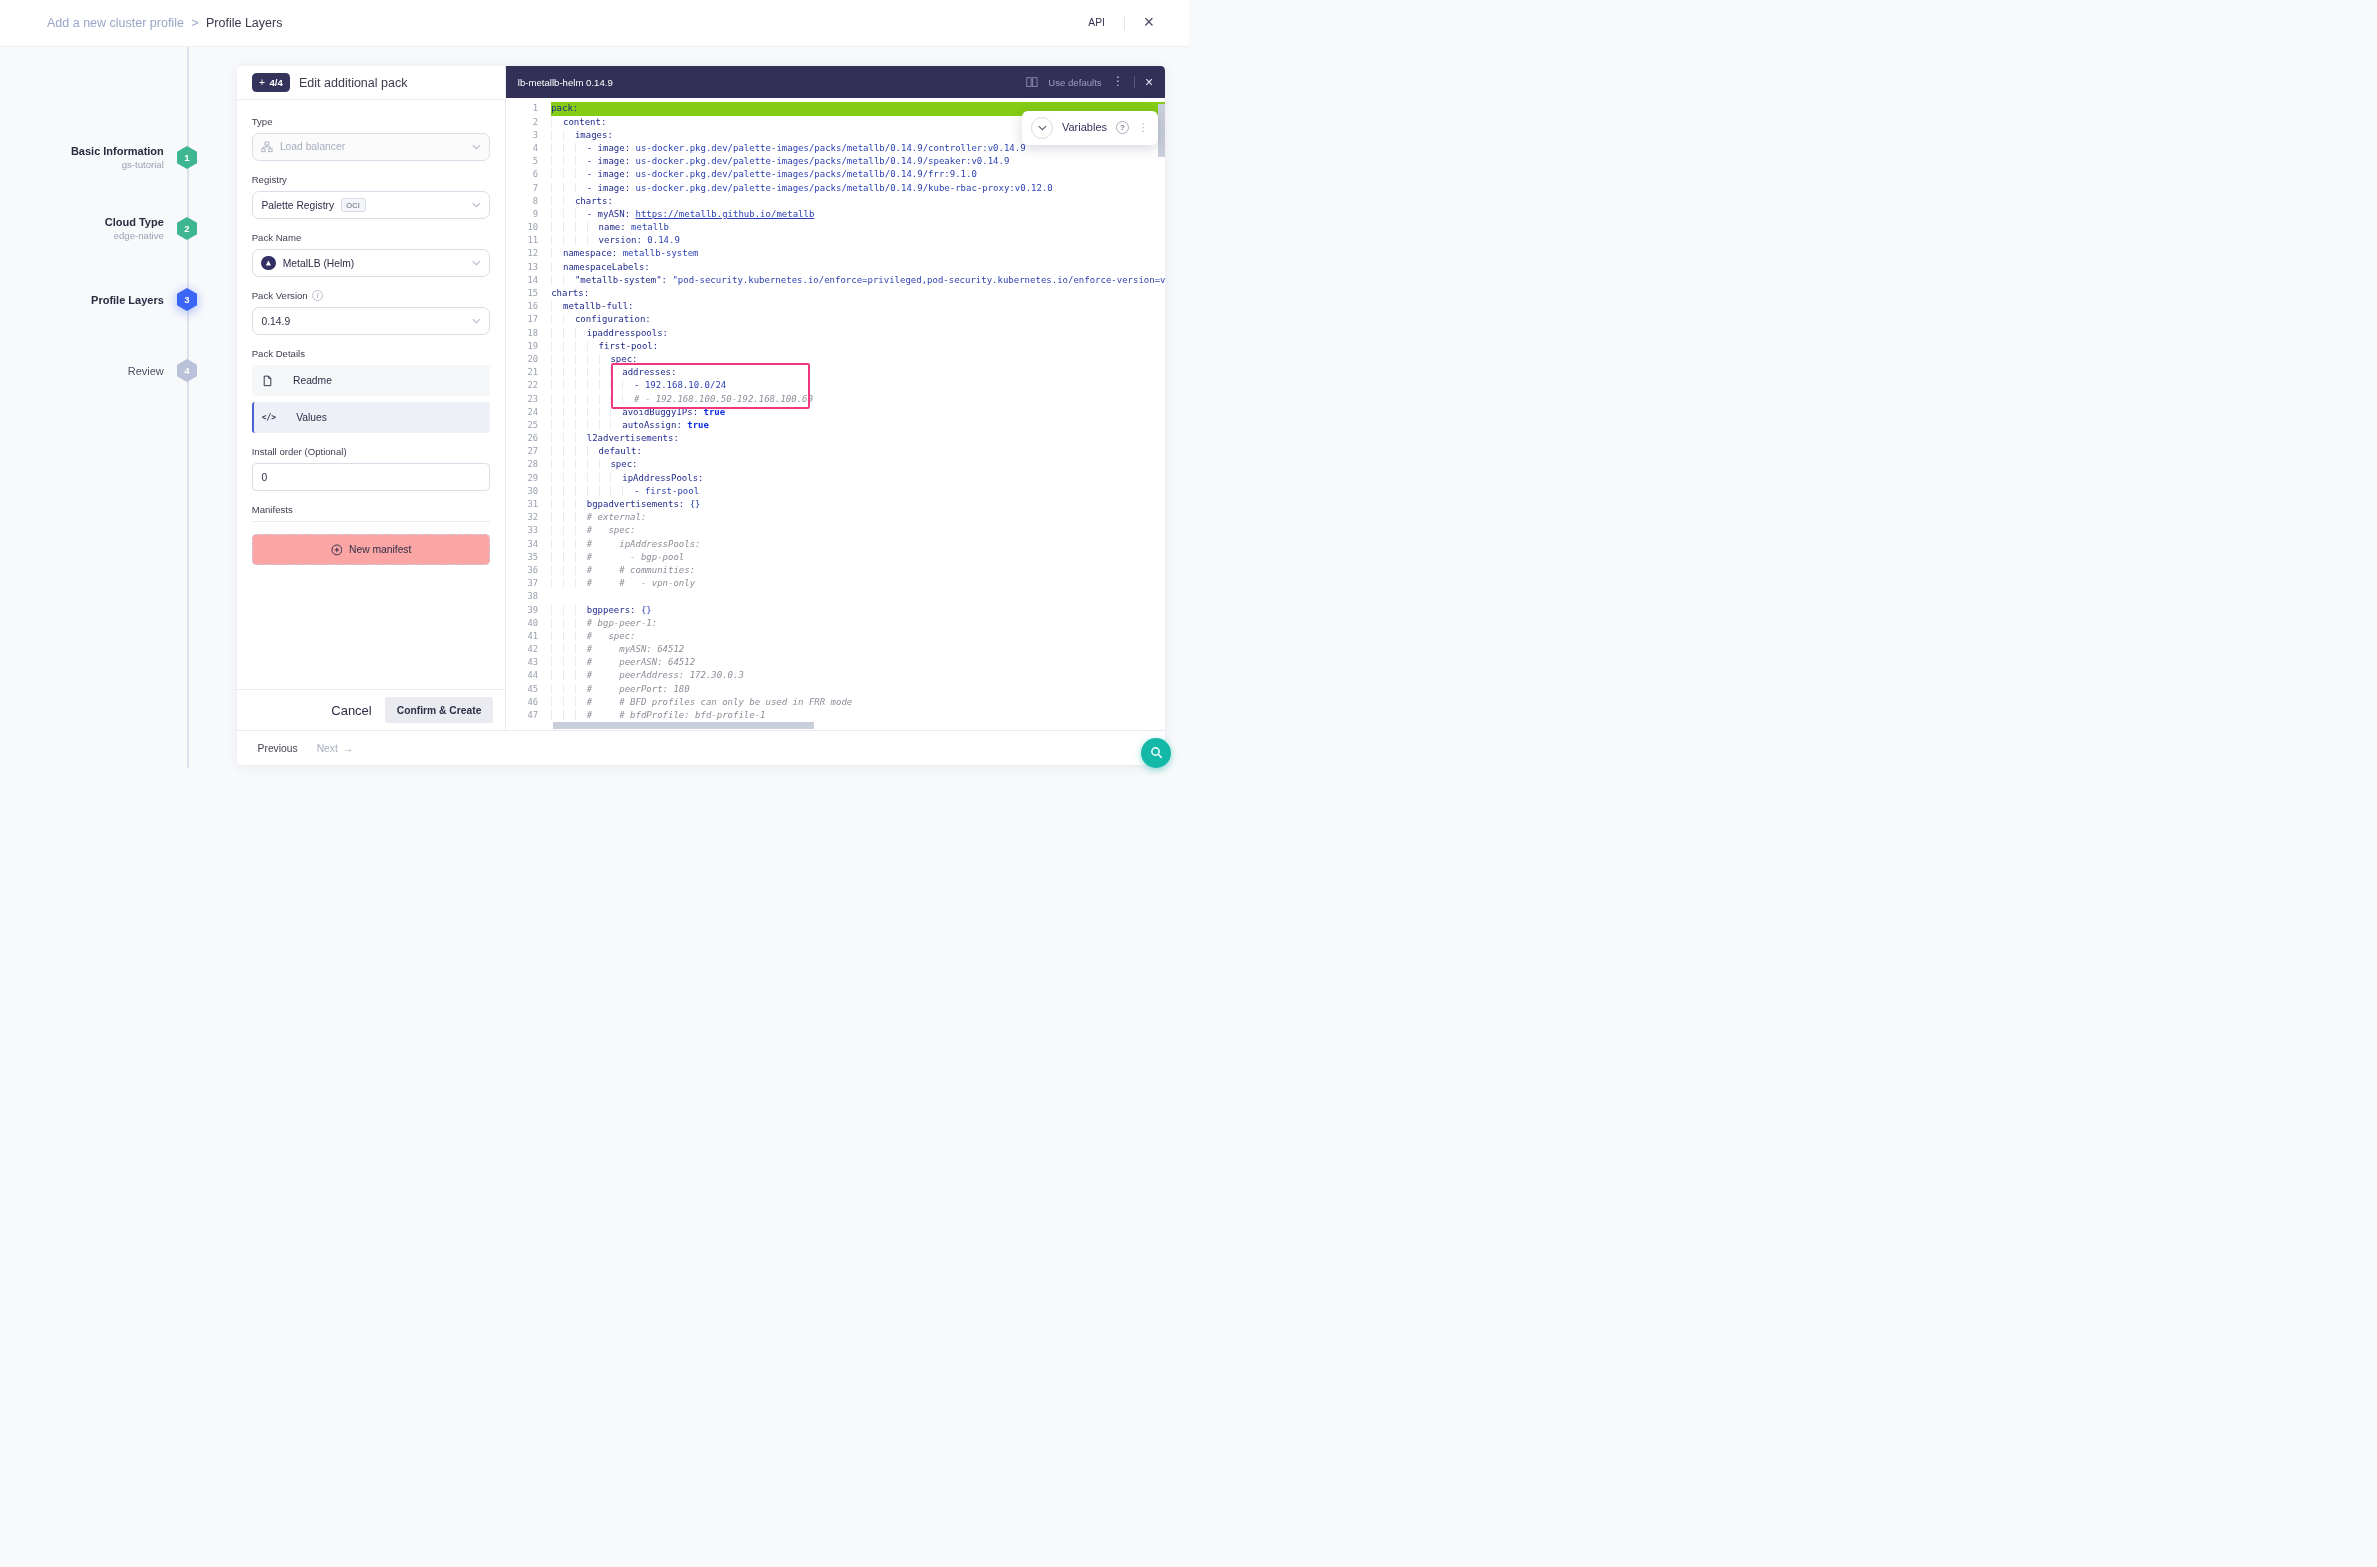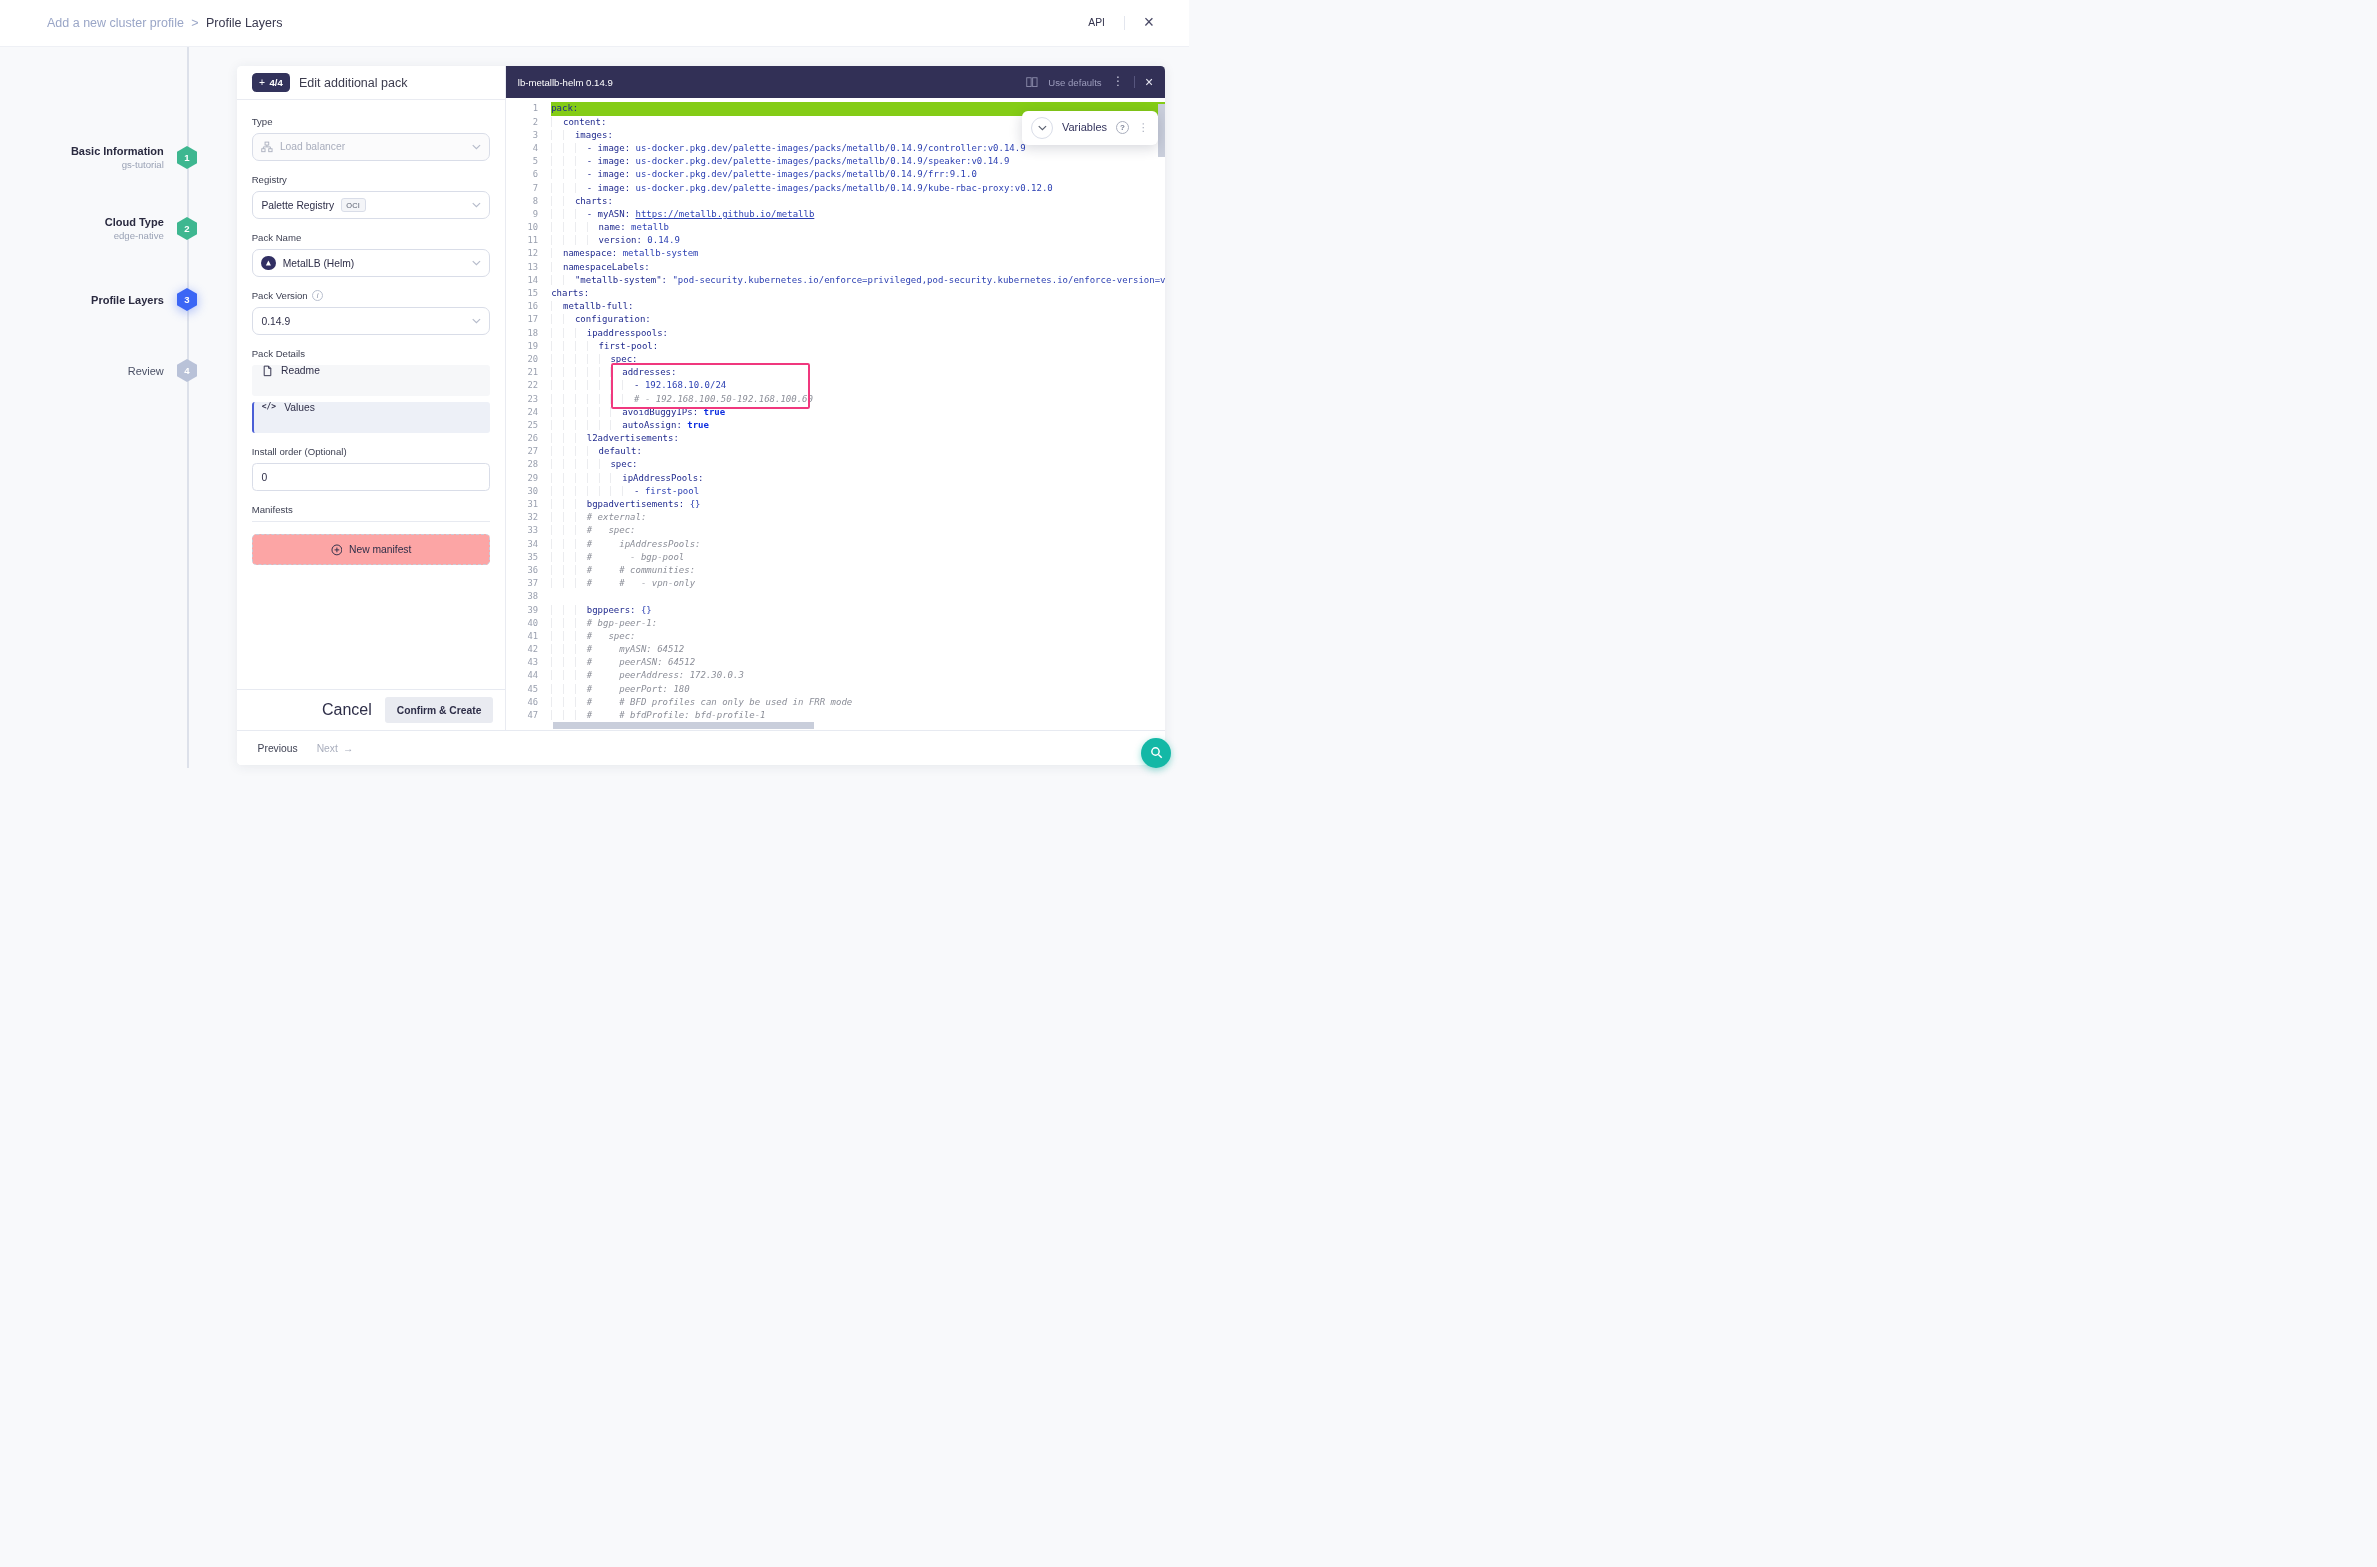--- a/index.html
+++ b/index.html
@@ -55,33 +55,33 @@
   .select { height:28px; border:0.7px solid #d9dde8; border-radius:7px; background:#fff; padding:0 8.8px;
             display:flex; align-items:center; gap:6.6px; font-size:10.3px; color:#2e2e48; cursor:pointer; }
   .select.disabled { background:#fbfbfc; color:#a9aebd; cursor:default; }
   .select .chev { margin-left:auto; display:flex; }
   .pill { border:0.7px solid #d9dde8; background:#f4f5f8; color:#5a6070; font-size:7.4px;
           border-radius:2.9px; padding:1.5px 4.4px; letter-spacing:0.3px; }
   .info-ic { width:11px; height:11px; border:0.7px solid #b9c0cf; border-radius:50%; color:#8b93a7;
              font-size:7.4px; display:flex; align-items:center; justify-content:center; font-style:italic; }
   .mlb-ic { width:14.7px; height:14.7px; border-radius:50%; background:#312f63; display:flex;
             align-items:center; justify-content:center; flex:0 0 auto; }
-  .detail-row { height:31px; border-radius:2.9px; background:#f6f7f9; display:flex; align-items:flex-start;
-                gap:8px; padding:0 10.3px; font-size:10.3px; color:#2e2e48; cursor:pointer; margin-bottom:5.9px; }
+  .detail-row { height:31px; border-radius:2.9px; background:#f6f7f9; display:flex; align-items:center;
+                gap:20px; padding:0 10.3px; font-size:10.3px; color:#2e2e48; cursor:pointer; margin-bottom:5.9px; }
   .detail-row.selected { background:#edf0f7; border-left:2.2px solid #4b5fd6; padding-left:8px; margin-bottom:0; }
   .code-gl { font-family:"DejaVu Sans Mono", monospace; font-size:8px; font-weight:700; color:#2e2e48; }
   .txt-input { width:100%; height:28px; border:0.7px solid #d9dde8; border-radius:4.4px; padding:0 8.8px;
                font-size:10.3px; color:#2e2e48; font-family:"Liberation Sans", sans-serif; }
   .manifest-hr { border:none; border-top:0.7px solid #e7eaf1; margin:0 0 11.8px 0; }
   .dashed-btn { width:100%; height:31px; border:0.7px dashed #c7cdda; border-radius:4.4px; background:#fca5a5;
                 display:flex; align-items:center; justify-content:center; gap:6.6px; font-size:10.3px;
                 color:#2e2e48; cursor:pointer; font-family:"Liberation Sans", sans-serif; }
   .form-foot { flex:0 0 auto; height:41px; border-top:0.7px solid #e7eaf1; display:flex; align-items:center;
                justify-content:flex-end; gap:13.2px; padding:0 11.8px; }
-  .link-btn { background:none; border:none; font-size:16px; color:#2e2e48; cursor:pointer;
+  .link-btn { background:none; border:none; font-size:13px; color:#2e2e48; cursor:pointer;
               font-family:"Liberation Sans", sans-serif; }
   .confirm-btn { background:#e9ebf1; border:none; border-radius:2.9px; height:26.5px; padding:0 11.8px;
                  font-size:10.3px; font-weight:600; color:#2e2e48; cursor:pointer;
                  font-family:"Liberation Sans", sans-serif; }
 
   
   .editor-col { flex:1 1 auto; display:flex; flex-direction:column; min-width:0; }
   .ed-head { height:32px; background:#323056; display:flex; align-items:center; padding:0 11.8px;
              gap:10.3px; flex:0 0 auto; }
   .ed-title { font-size:9.6px; color:#fff; }

